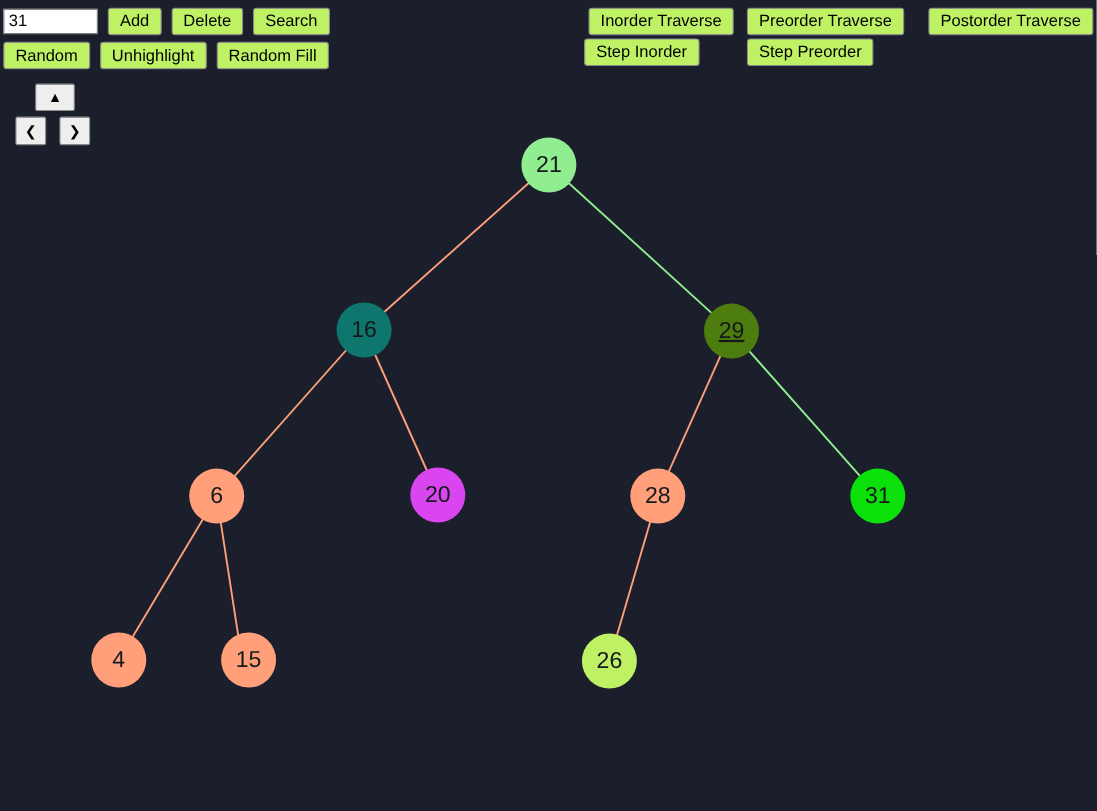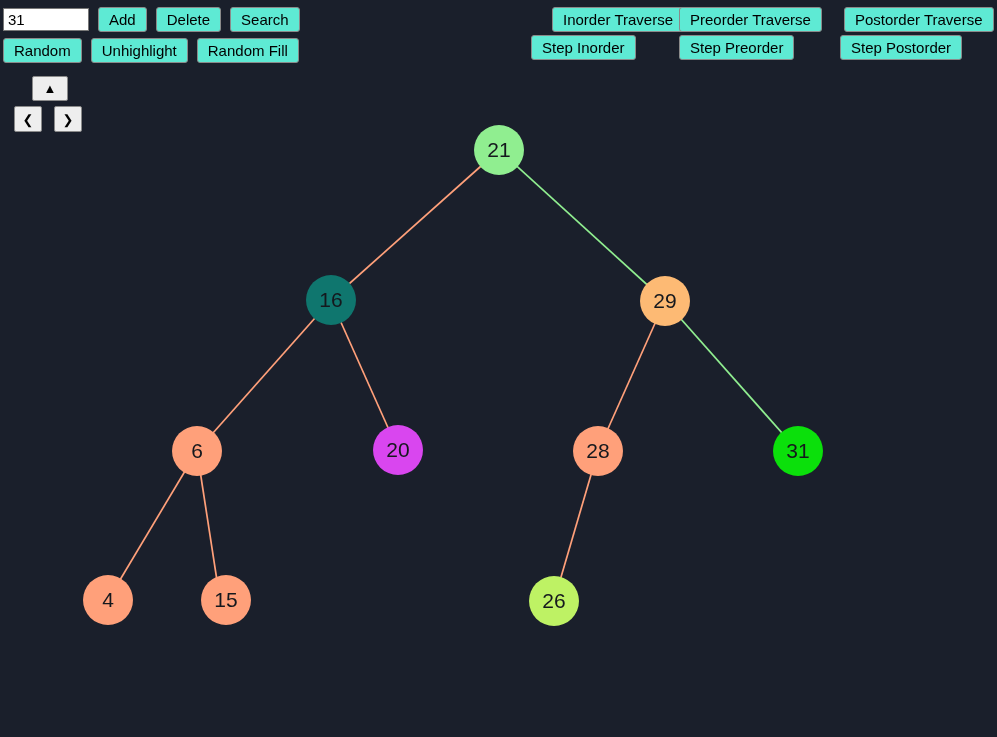--- a/index.html
+++ b/index.html
@@ -8,21 +8,21 @@
     width: 997px;
     height: 737px;
     background: #1a1f2b;
     overflow: hidden;
     font-family: "Liberation Sans", sans-serif;
   }
   .btn {
     font-family: "Liberation Sans", sans-serif;
     font-size: 15px;
     color: #000;
-    background: #5eead4;
+    background: #bef264;
     border: 1px solid #8a8a8a;
     border-radius: 3px;
     padding: 2px 10px;
     height: 25px;
     line-height: 19px;
     cursor: pointer;
     white-space: nowrap;
   }
   .toolbar-row {
     position: absolute;
@@ -101,21 +101,21 @@
         <line x1="331" y1="300" x2="197" y2="451" stroke="#FFA07A" stroke-width="1.7"></line>
         <line x1="331" y1="300" x2="398" y2="450" stroke="#FFA07A" stroke-width="1.7"></line>
         <line x1="665" y1="301" x2="598" y2="451" stroke="#FFA07A" stroke-width="1.7"></line>
         <line x1="665" y1="301" x2="798" y2="451" stroke="#90EE90" stroke-width="1.7"></line>
         <line x1="197" y1="451" x2="108" y2="600" stroke="#FFA07A" stroke-width="1.7"></line>
         <line x1="197" y1="451" x2="220" y2="600" stroke="#FFA07A" stroke-width="1.7"></line>
         <line x1="598" y1="451" x2="554" y2="601" stroke="#FFA07A" stroke-width="1.7"></line>
       </svg>
   <div class="node" style="left: 474px; top: 125px; background: rgb(144, 238, 144);">21</div>
       <div class="node" style="left: 306px; top: 275px; background: #0f766e;">16</div>
-      <div class="node" style="left: 640px; top: 276px; background: #fdba74;">29</div>
+      <div class="node" style="left: 640px; top: 276px; background: #4d7c0f; text-decoration: underline;">29</div>
       <div class="node" style="left: 172px; top: 426px; background: rgb(255, 160, 122);">6</div>
       <div class="node" style="left: 373px; top: 425px; background: #d946ef;">20</div>
       <div class="node" style="left: 573px; top: 426px; background: rgb(255, 160, 122);">28</div>
       <div class="node" style="left: 773px; top: 426px; background: rgb(11, 224, 11);">31</div>
       <div class="node" style="left: 83px; top: 575px; background: rgb(255, 160, 122);">4</div>
       <div class="node" style="left: 201px; top: 575px; background: rgb(255, 160, 122);">15</div>
       <div class="node" style="left: 529px; top: 576px; background: #bef264;">26</div>
     </div>
 
   <div class="toolbar-row" id="left-row1">
@@ -125,26 +125,25 @@
     <button class="btn">Search</button>
   </div>
 
   <div class="toolbar-row" id="left-row2">
     <button class="btn">Random</button>
     <button class="btn">Unhighlight</button>
     <button class="btn">Random Fill</button>
   </div>
 
   <div class="right-toolbar">
-    <button class="btn" style="margin-left:21px">Inorder Traverse</button>
+    <button class="btn" style="margin-left:4px">Inorder Traverse</button>
     <button class="btn">Preorder Traverse</button>
     <button class="btn" style="margin-left:4px">Postorder Traverse</button>
     <button class="btn">Step Inorder</button>
     <button class="btn">Step Preorder</button>
-    <button class="btn">Step Postorder</button>
   </div>
 
   <div>
     <button class="pan-btn" id="pan-up">
       <span>▲</span>
     </button>
     <button class="pan-btn" id="pan-left">
       <span>❮</span>
     </button>
     <button class="pan-btn" id="pan-right">

